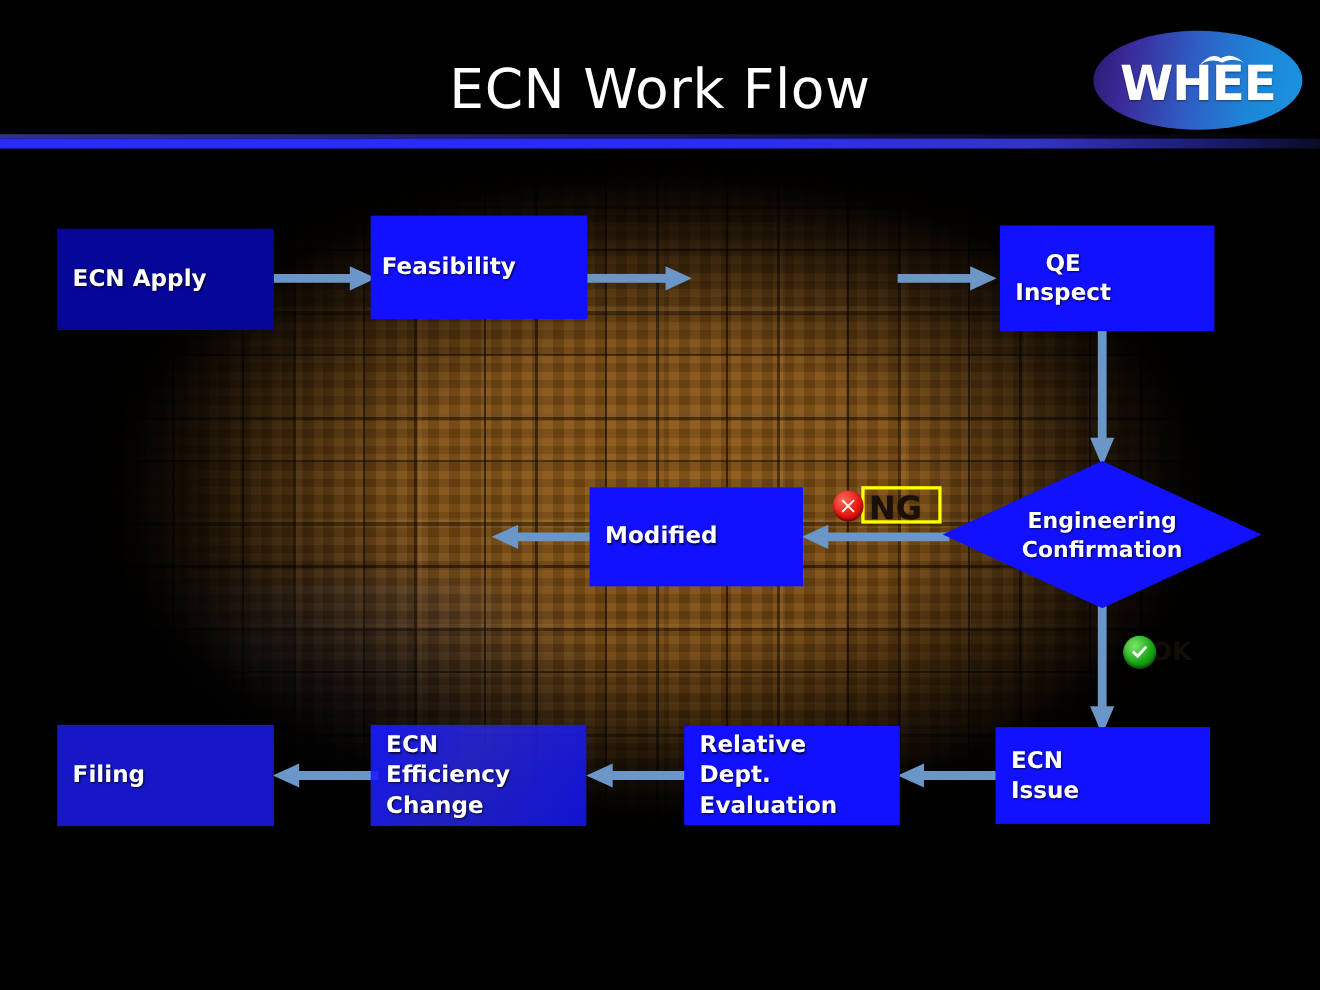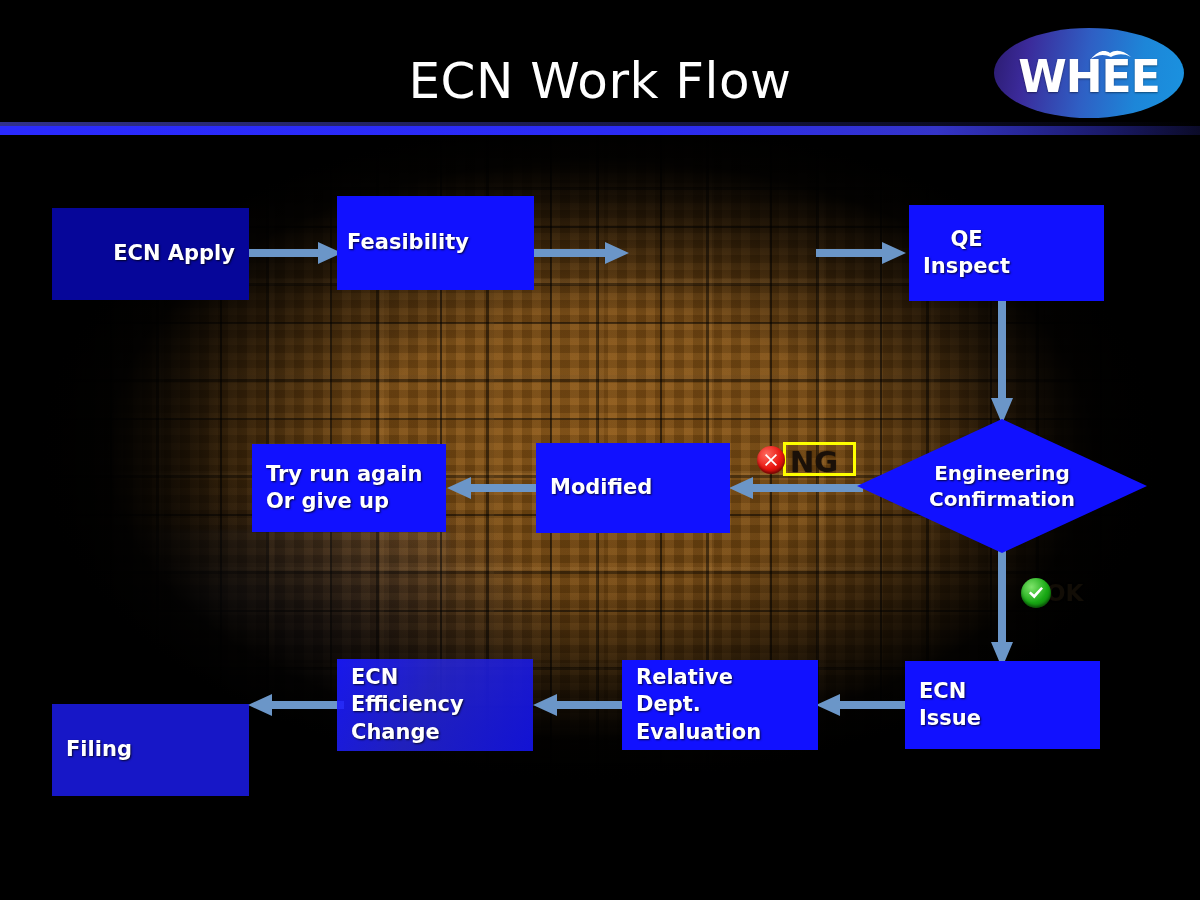--- a/index.html
+++ b/index.html
@@ -144,21 +144,21 @@
     font-weight: 700;
     font-size: 21px;
     line-height: 1.30;
     padding: 0 14px;
     white-space: pre-line;
     text-shadow: 1px 1px 2px rgba(0,0,0,.75);
     z-index: 5;
   }
   .node.bright   { background: #1111ff; }
   .node.navy     { background: #060699; }
-  .node.ghost    { background: rgba(30,30,255,0.78); margin-top: 45px; }
+  .node.ghost    { background: rgba(30,30,255,0.78); }
   .node.ghost2   { background: linear-gradient(115deg, rgba(25,25,255,0.92) 0%, rgba(40,40,235,0.80) 45%, rgba(20,20,230,0.92) 100%); }
 
   
   .diamond {
     position: absolute;
     z-index: 5;
   }
   .diamond .dshape {
     position: absolute; inset: 0;
     background: #1111ff;
@@ -290,21 +290,21 @@
       <path d="M94 7 L24 7 L24 0 L0 11 L24 22 L24 15 L94 15 Z" fill="#6b96c8"></path>
     </svg>
   </div>
 
   <div class="arrow" style="left:248px; top:694px;">
     <svg width="96" height="22" viewBox="0 0 96 22">
       <path d="M96 7 L24 7 L24 0 L0 11 L24 22 L24 15 L96 15 Z" fill="#6b96c8"></path>
     </svg>
   </div>
 
-  <div class="node navy" style="left:52px; top:208px; width:197px; height:92px;justify-content:flex-end;">
+  <div class="node navy" style="left:52px; top:208px; width:197px; height:92px;">
     <span>ECN Apply</span>
   </div>
 
   <div class="node bright" style="left:337px; top:196px; width:197px; height:94px;padding-left:10px;">
     <span>Feasibility</span>
   </div>
 
 
   <div class="node bright" style="left:909px; top:205px; width:195px; height:96px;text-align:center;">
     <span>QE
@@ -314,24 +314,20 @@
   <div class="diamond" style="left:857px; top:419px; width:290px; height:134px;">
     <div class="dshape"></div>
     <div class="dlabel">Engineering
 Confirmation</div>
   </div>
 
   <div class="node bright" style="left:536px; top:443px; width:194px; height:90px;">
     <span>Modified</span>
   </div>
 
-  <div class="node bright" style="left:252px; top:444px; width:194px; height:88px;">
-    <span>Try run again
-Or give up</span>
-  </div>
 
   <div class="node bright" style="left:905px; top:661px; width:195px; height:88px;">
     <span>ECN
 Issue</span>
   </div>
 
   <div class="node bright" style="left:622px; top:660px; width:196px; height:90px;">
     <span>Relative
 Dept.
 Evaluation</span>

